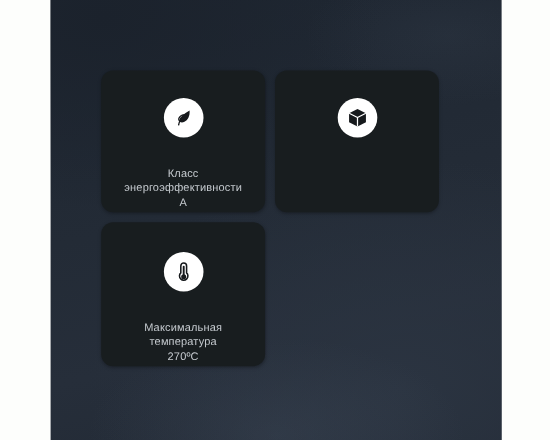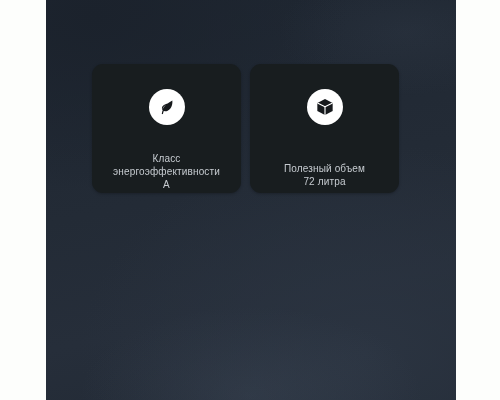--- a/index.html
+++ b/index.html
@@ -126,20 +126,30 @@
     </div>
 
     <div class="card card-2">
       <div class="badge">
         <svg width="20" height="20" viewBox="0 0 24 24" aria-hidden="true">
           <path d="M12 2.4 21.2 7.1v9.8L12 21.6 2.8 16.9V7.1z" fill="#16191c"></path>
           <path d="M2.9 7.1 12 11.8l9.1-4.7" stroke="#ffffff" stroke-width="1.35" fill="none" stroke-linejoin="round"></path>
           <path d="M12 11.8v9.8" stroke="#ffffff" stroke-width="1.35" fill="none"></path>
         </svg>
       </div>
-      <div class="caption">Полезный объем
-72 литра</div>
     </div>
 
+    <div class="card card-3">
+      <div class="badge">
+        <svg width="20" height="20" viewBox="0 0 24 24" aria-hidden="true">
+          <path d="M12 2.6c-1.75 0-3.15 1.4-3.15 3.15v7.55a4.6 4.6 0 1 0 6.3 0V5.75C15.15 4 13.75 2.6 12 2.6z" fill="none" stroke="#16191c" stroke-width="1.7"></path>
+          <path d="M12 6.6v8.1" stroke="#16191c" stroke-width="2.1" stroke-linecap="round"></path>
+          <circle cx="12" cy="17.4" r="2.75" fill="#16191c"></circle>
+        </svg>
+      </div>
+      <div class="caption">Максимальная
+температура
+270ºC</div>
+    </div>
 
 
   </div>
 </div>
 
 </body></html>

